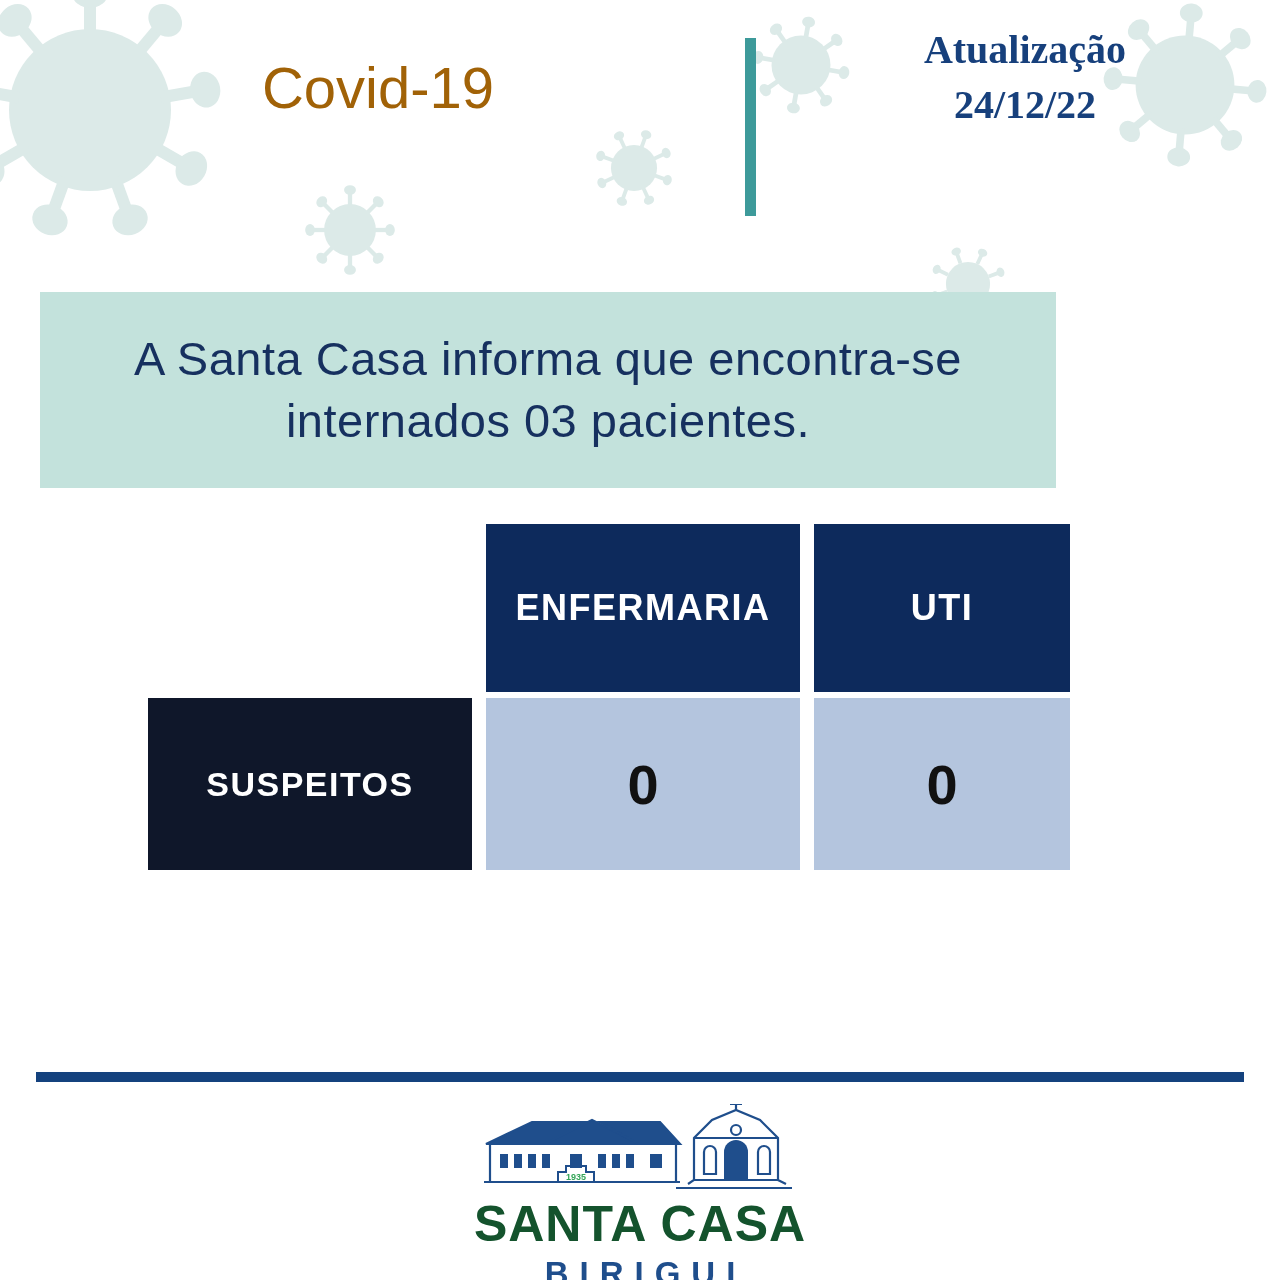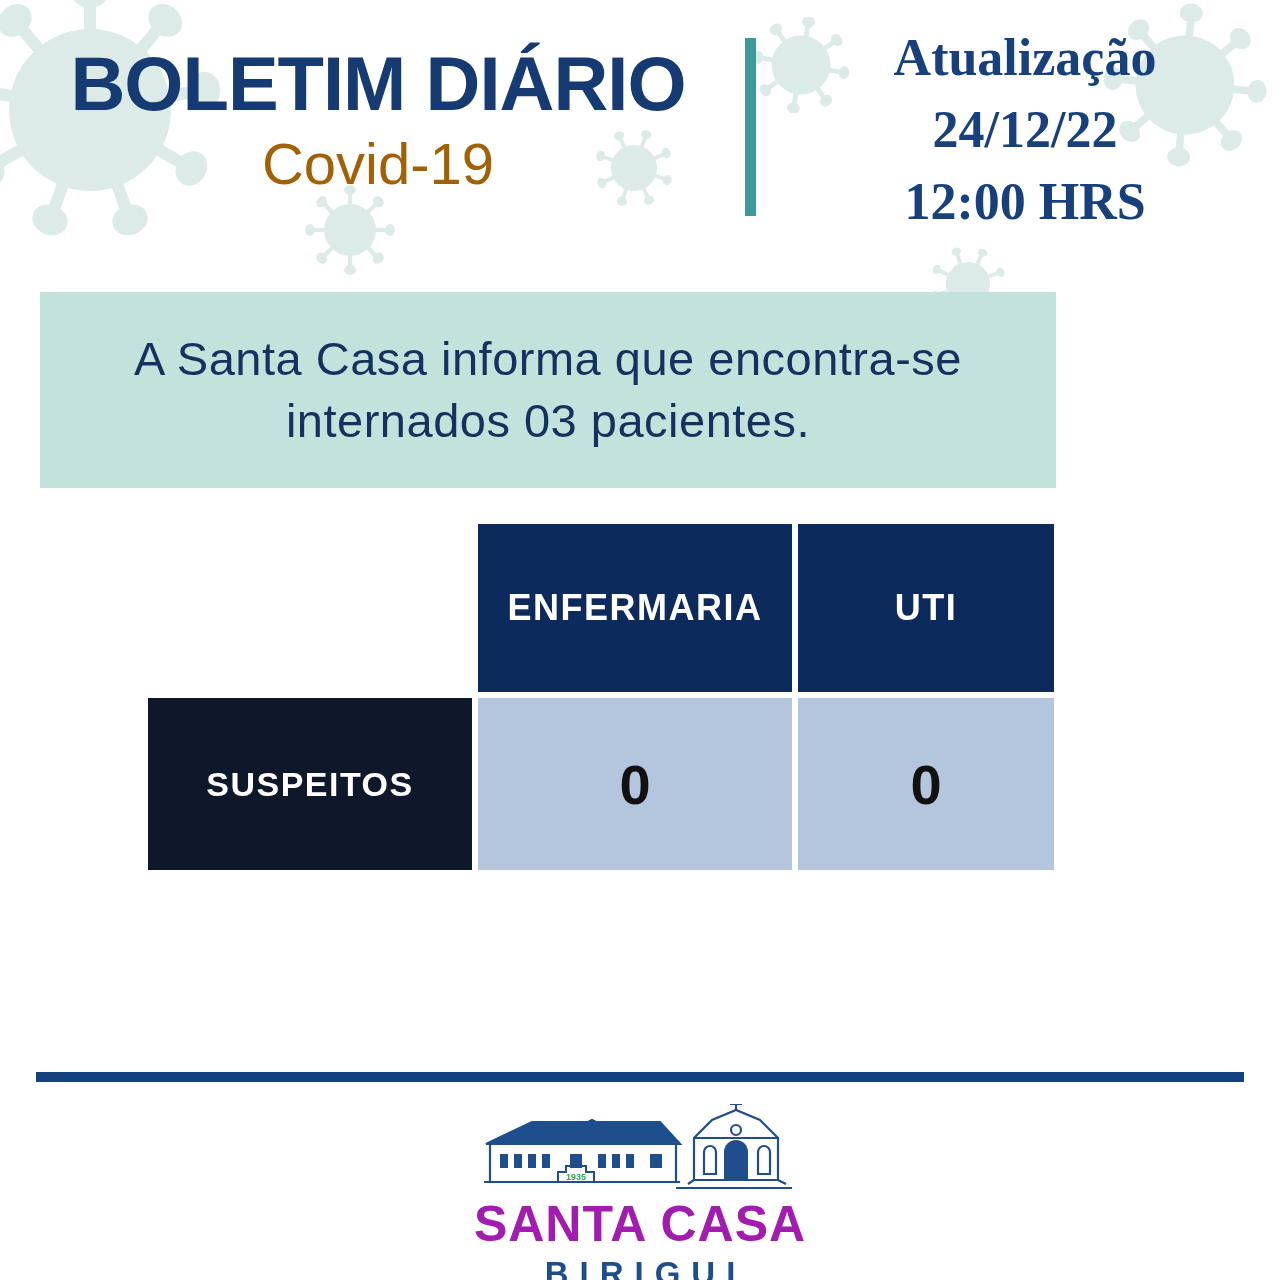--- a/index.html
+++ b/index.html
@@ -66,21 +66,21 @@
   .update-block {
     position: absolute;
     left: 790px; top: 22px;
     width: 470px;
     text-align: center;
     color: #17407c;
     font-family: "Liberation Serif", serif;
     font-weight: bold;
   }
   .update-line {
-    font-size: 52px;
+    font-size: 40px;
     line-height: 1.38;
     white-space: nowrap;
   }
 
   
   .banner {
     position: absolute;
     left: 40px; top: 292px;
     width: 1016px; height: 196px;
     background: #c3e2dc;
@@ -101,21 +101,21 @@
 
   
   .table {
     position: absolute;
     left: 148px; top: 524px;
     width: 962px;
     z-index: 2;
   }
   .trow {
     display: flex;
-    gap: 6px;
+    gap: 14px;
     margin-bottom: 6px;
   }
   .cell {
     display: flex;
     align-items: center;
     justify-content: center;
     box-sizing: border-box;
   }
   .c-label { width: 324px; }
   .c-enf   { width: 314px; }
@@ -161,21 +161,21 @@
     z-index: 2;
     display: flex;
     flex-direction: column;
     align-items: center;
   }
   .logo-mark { width: 320px; height: 92px; display: block; }
   .logo-name {
     font-family: "Liberation Sans", sans-serif;
     font-weight: bold;
     font-size: 50px;
-    color: #a21caf;
+    color: #14532d;
     letter-spacing: 1px;
     line-height: 1.05;
     margin-top: 2px;
   }
   .logo-city {
     font-family: "Liberation Sans", sans-serif;
     font-weight: bold;
     font-size: 33px;
     color: #1f4e8c;
     letter-spacing: 11px;
@@ -429,30 +429,28 @@
               <rect x="48" y="17" width="4" height="10"></rect>
               <ellipse cx="50" cy="14" rx="5" ry="4"></ellipse>
             </g>
         </g>
       </g>
     </svg>
   </div>
 
   <div class="header">
     <div class="title-block">
-      <div class="title-main">BOLETIM DIÁRIO</div>
       <div class="title-sub">Covid-19</div>
     </div>
 
     <div class="vdivider"></div>
 
     <div class="update-block">
       <div class="update-line">Atualização</div>
       <div class="update-line">24/12/22</div>
-      <div class="update-line">12:00 HRS</div>
     </div>
   </div>
 
   <div class="banner">
     <div class="banner-text">A Santa Casa informa que encontra-se internados 03 pacientes.</div>
   </div>
 
   <div class="table">
 
     <div class="trow head-row">

